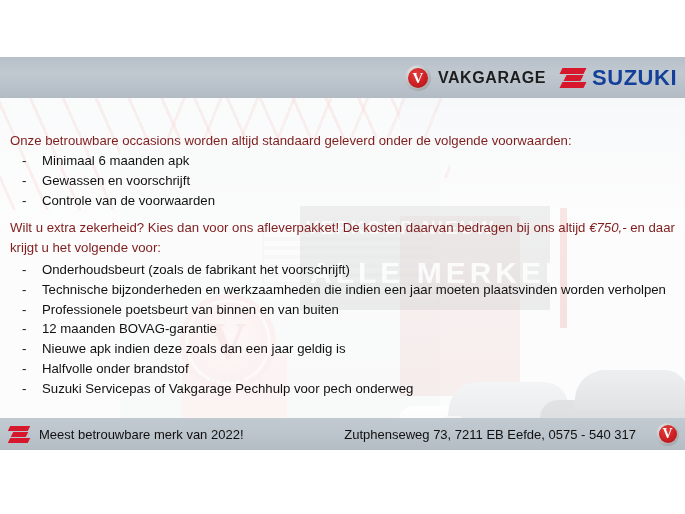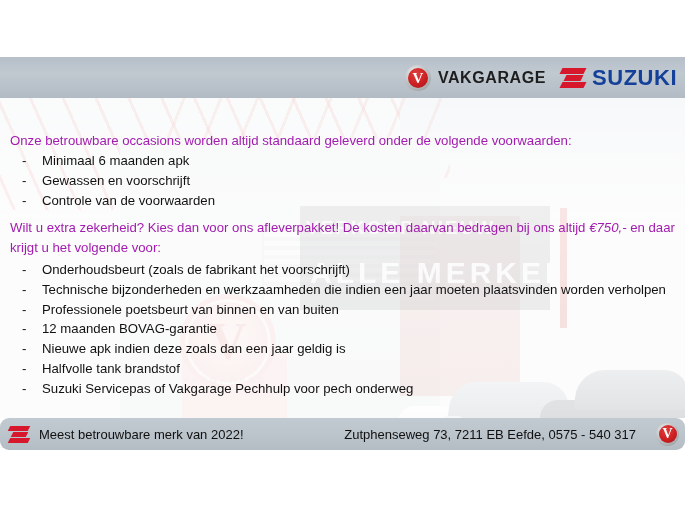--- a/index.html
+++ b/index.html
@@ -237,21 +237,21 @@
   
   .content {
     position: absolute; left: 0; top: 98px; width: 685px; height: 320px;
     z-index: 6;
   }
   .para {
     position: absolute;
     left: 10px;
     width: 668px;
     font: 400 13.2px/19.5px "Liberation Sans", sans-serif;
-    color: #a21caf;
+    color: #7f1d1d;
   }
   .p-intro { top: 33px; }
   .p-offer { top: 120px; }
   em.price { font-style: italic; }
 
   ul.bullets {
     position: absolute;
     left: 0; margin: 0; padding: 0; list-style: none;
     width: 685px;
   }
@@ -267,21 +267,20 @@
     color: #111111;
   }
   .b-first { top: 53px; }
   .b-second { top: 162px; }
 
   
   .footer-bar {
     position: absolute; left: 0; top: 418px; width: 685px; height: 32px;
     background: linear-gradient(180deg,#c2cad1 0%, #bcc4cc 50%, #b4bcc4 100%);
     z-index: 7;
-    border-radius: 9px;
   }
   .footer-left {
     position: absolute; left: 8px; top: 0; height: 32px;
     display: flex; align-items: center; gap: 9px;
   }
   .footer-left .suz-s { width: 22px; height: 19px; }
   .footer-left .suz-s .b1 { left:1px; top:1px;  width:11px; height:5px; }
   .footer-left .suz-s .b2 { left:9px; top:1px;  width:12px; height:5px; }
   .footer-left .suz-s .b3 { left:4px; top:7px;  width:15px; height:5px; }
   .footer-left .suz-s .b4 { left:1px; top:13px; width:12px; height:5px; }
@@ -407,21 +406,21 @@
       <li>
         <span class="dash">-</span>
         <span>12 maanden BOVAG-garantie</span>
       </li>
       <li>
         <span class="dash">-</span>
         <span>Nieuwe apk indien deze zoals dan een jaar geldig is</span>
       </li>
       <li>
         <span class="dash">-</span>
-        <span>Halfvolle tank brandstof</span>
+        <span>Halfvolle onder brandstof</span>
       </li>
       <li>
         <span class="dash">-</span>
         <span>Suzuki Servicepas of Vakgarage Pechhulp voor pech onderweg</span>
       </li>
     </ul>
 
   </div>
 
   <div class="footer-bar">

